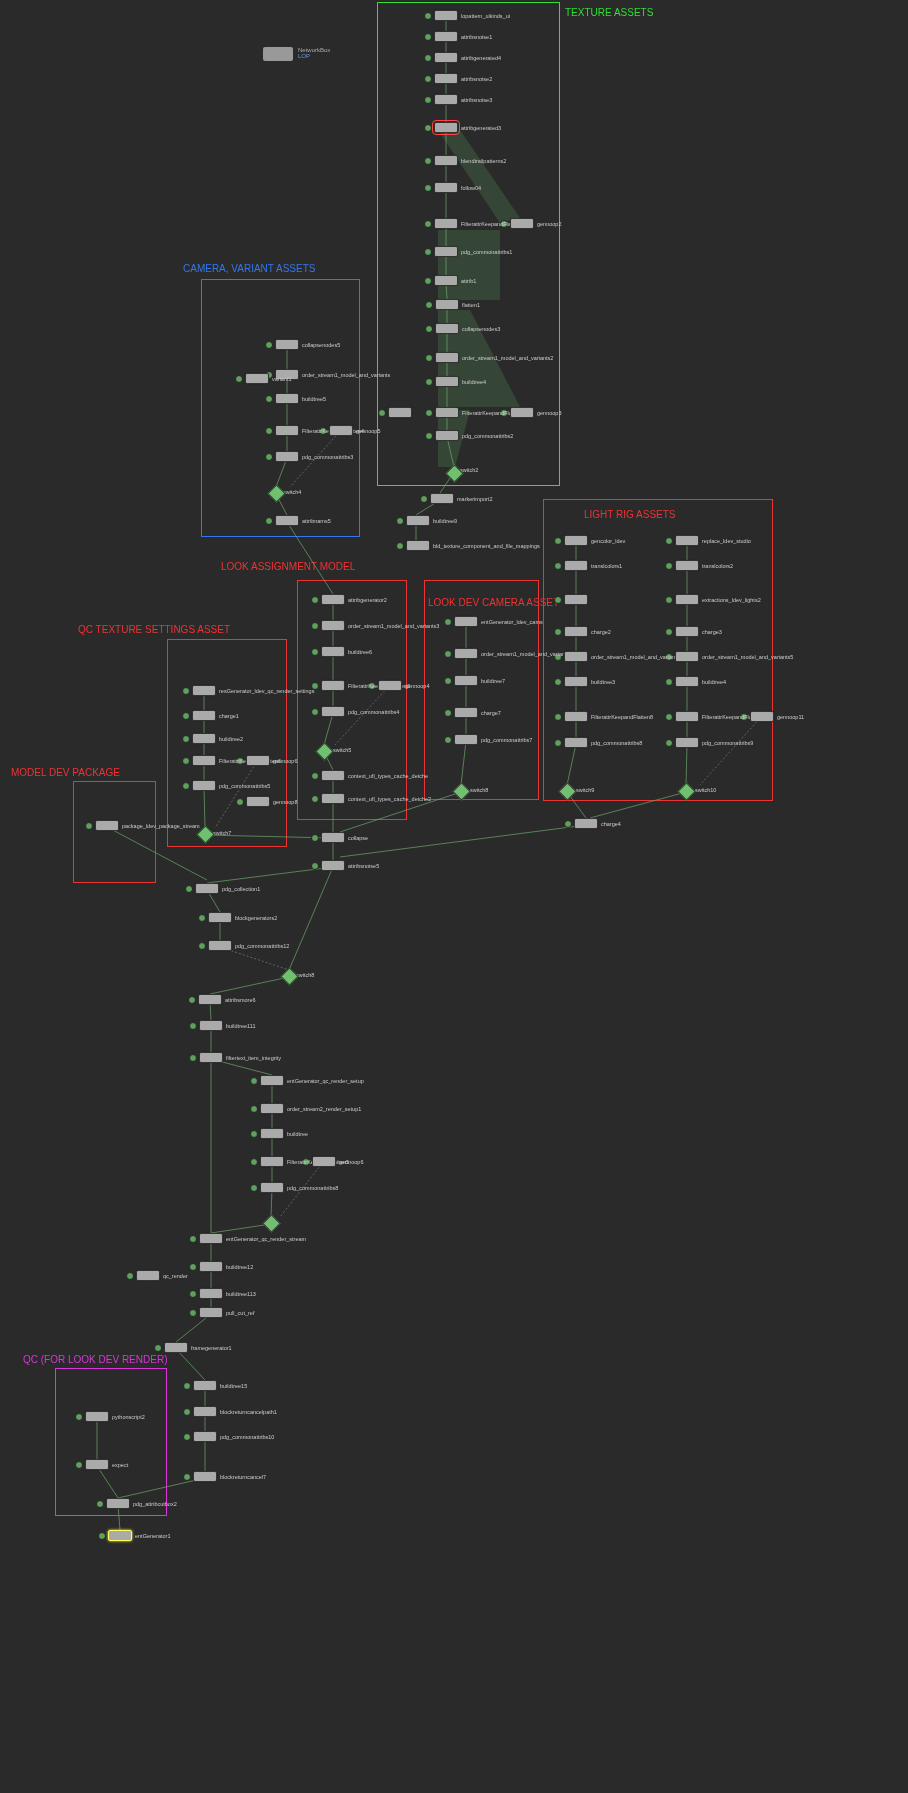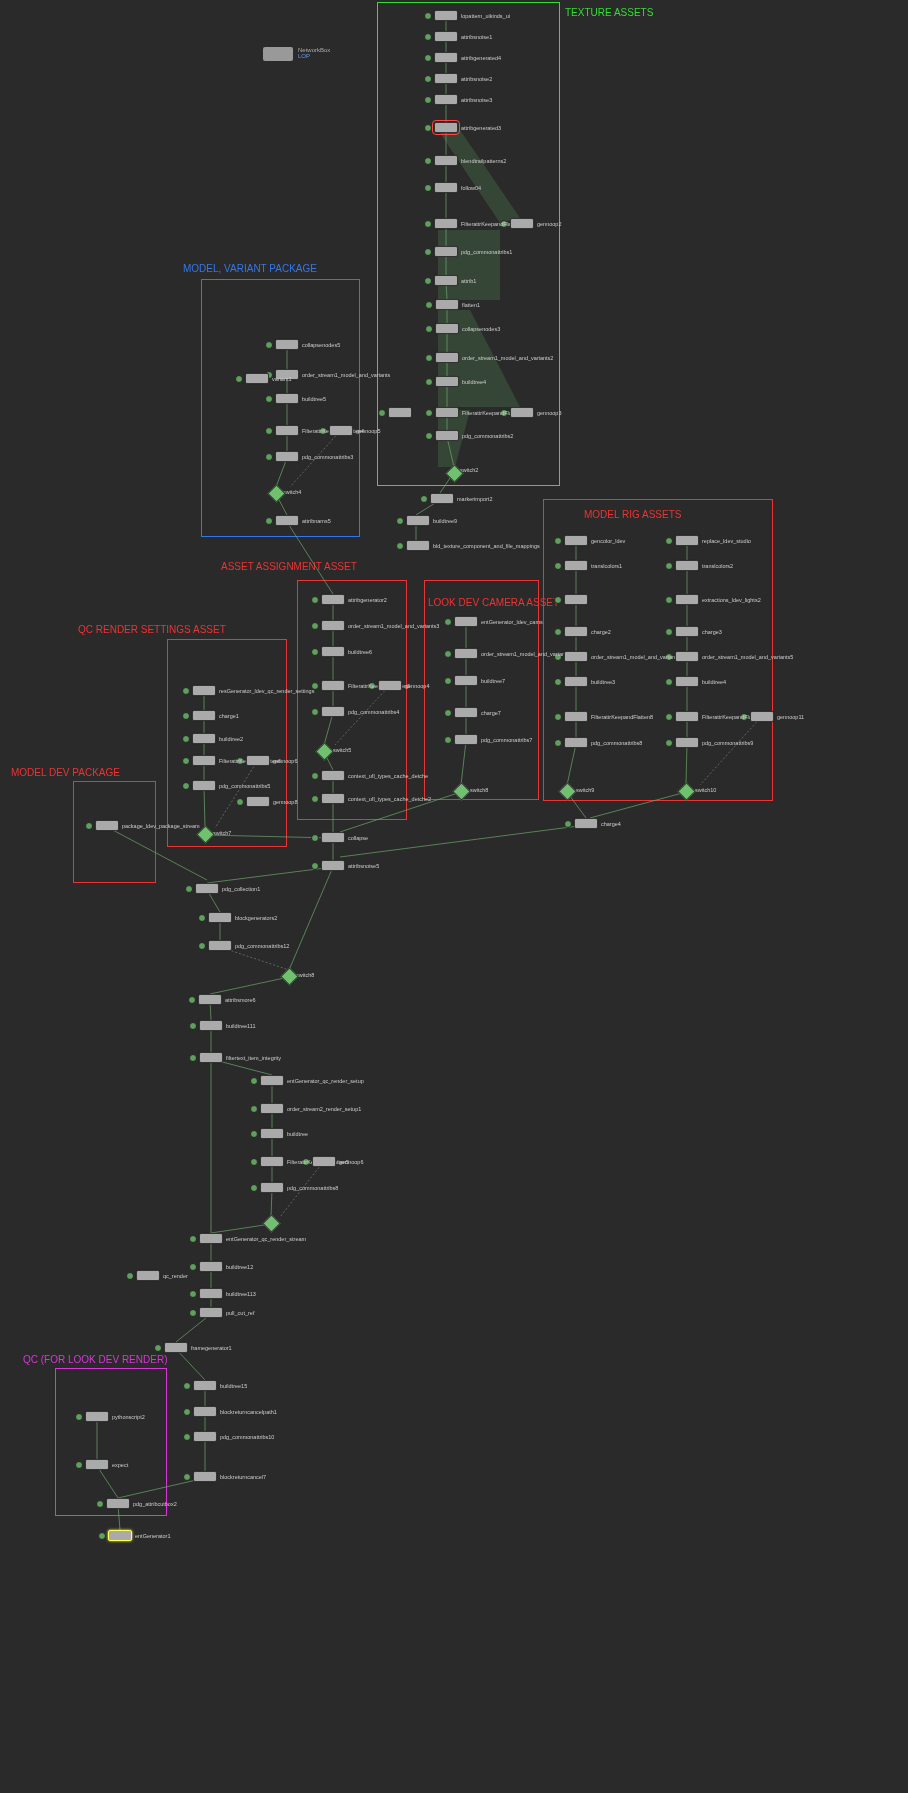--- a/index.html
+++ b/index.html
@@ -241,29 +241,29 @@
 
 <div class="top-label-box"></div>
 <div class="top-label-text">
   <span>NetworkBox</span><br>
   <span style="color:#6a9aea">LOP</span>
 </div>
 
 <div class="region-box" style="left: 377px; top: 2px; width: 183px; height: 484px; border-color: rgb(51, 221, 51);"></div>
 <div class="region-label" style="left: 565px; top: 7px; color: rgb(51, 221, 51);">TEXTURE ASSETS</div>
 <div class="region-box" style="left: 201px; top: 279px; width: 159px; height: 258px; border-color: rgb(51, 119, 238);"></div>
-<div class="region-label" style="left: 183px; top: 263px; color: rgb(51, 119, 238);">MODEL, VARIANT PACKAGE</div>
+<div class="region-label" style="left: 183px; top: 263px; color: rgb(51, 119, 238);">CAMERA, VARIANT ASSETS</div>
 <div class="region-box" style="left: 297px; top: 580px; width: 110px; height: 240px; border-color: rgb(238, 51, 51);"></div>
-<div class="region-label" style="left: 221px; top: 561px; color: rgb(238, 51, 51);">ASSET ASSIGNMENT ASSET</div>
+<div class="region-label" style="left: 221px; top: 561px; color: rgb(238, 51, 51);">LOOK ASSIGNMENT MODEL</div>
 <div class="region-box" style="left: 167px; top: 639px; width: 120px; height: 208px; border-color: rgb(238, 51, 51);"></div>
-<div class="region-label" style="left: 78px; top: 624px; color: rgb(238, 51, 51);">QC RENDER SETTINGS ASSET</div>
+<div class="region-label" style="left: 78px; top: 624px; color: rgb(238, 51, 51);">QC TEXTURE SETTINGS ASSET</div>
 <div class="region-box" style="left: 424px; top: 580px; width: 115px; height: 220px; border-color: rgb(238, 51, 51);"></div>
 <div class="region-label" style="left: 428px; top: 597px; color: rgb(238, 51, 51);">LOOK DEV CAMERA ASSET</div>
 <div class="region-box" style="left: 543px; top: 499px; width: 230px; height: 302px; border-color: rgb(238, 51, 51);"></div>
-<div class="region-label" style="left: 584px; top: 509px; color: rgb(238, 51, 51);">MODEL RIG ASSETS</div>
+<div class="region-label" style="left: 584px; top: 509px; color: rgb(238, 51, 51);">LIGHT RIG ASSETS</div>
 <div class="region-box" style="left: 73px; top: 781px; width: 83px; height: 102px; border-color: rgb(238, 51, 51);"></div>
 <div class="region-label" style="left: 11px; top: 767px; color: rgb(238, 51, 51);">MODEL DEV PACKAGE</div>
 <div class="region-box" style="left: 55px; top: 1368px; width: 112px; height: 148px; border-color: rgb(221, 51, 221);"></div>
 <div class="region-label" style="left: 23px; top: 1354px; color: rgb(221, 51, 221);">QC (FOR LOOK DEV RENDER)</div>
 <div class="node" style="left: 434px; top: 10px;">
     <div class="node-chip"></div>
     <div class="node-label">lopattern_uikinds_ui</div>
   </div>
 <div class="dot green" style="left: 424px; top: 12px;"></div>
 <div class="node" style="left: 434px; top: 31px;">

